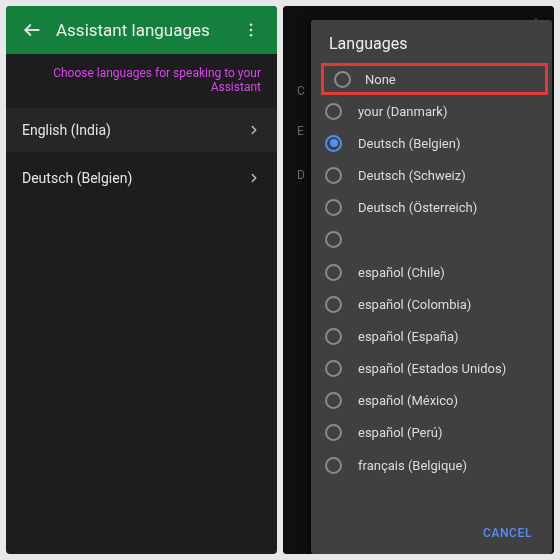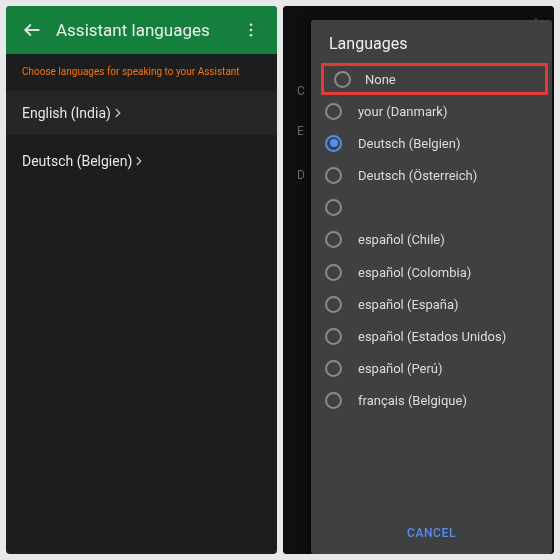--- a/index.html
+++ b/index.html
@@ -41,29 +41,30 @@
       border-radius: 50%;
     }
     .appbar-title {
       flex: 1;
       font-size: 17px;
       font-weight: 400;
       color: #eeeeee;
       padding-left: 6px;
     }
     .subtitle {
-      font-size: 10px;
-      color: #f97316;
+      font-size: 12px;
+      color: #d946ef;
       padding: 12px 16px 14px 16px;
       background: #1d1d1d;
+      text-align: right;
     }
     .lang-row {
       display: flex;
       align-items: center;
-      justify-content: flex-start;
+      justify-content: space-between;
       padding: 14px 16px;
       font-size: 14px;
       color: #e6e6e6;
       background: #262626;
       margin-bottom: 2px;
     }
     .lang-row.alt {
       background: #1d1d1d;
       padding: 16px 16px;
     }
@@ -141,21 +142,21 @@
     }
     .highlight-box {
       border: 3px solid #e53935;
       padding: 3px 6px 3px 10px;
       margin: 0 4px 0 10px;
       height: 32px;
     }
     .highlight-box .radio { margin-right: 14px; }
     .dialog-actions {
       display: flex;
-      justify-content: center;
+      justify-content: flex-end;
       padding: 4px 16px 8px 16px;
     }
     .cancel-btn {
       color: #5b8def;
       font-size: 12px;
       font-weight: 500;
       letter-spacing: 0.6px;
       padding: 6px 4px;
     }
     .backdrop-more {
@@ -244,20 +245,24 @@
         <div class="radio"></div>
         <div class="radio-label">your (Danmark)</div>
       </div>
 
       <div class="radio-item">
         <div class="radio selected"></div>
         <div class="radio-label">Deutsch (Belgien)</div>
       </div>
 
 
+      <div class="radio-item">
+        <div class="radio"></div>
+        <div class="radio-label">Deutsch (Schweiz)</div>
+      </div>
 
       <div class="radio-item">
         <div class="radio"></div>
         <div class="radio-label">Deutsch (Österreich)</div>
       </div>
 
       <div class="radio-item">
         <div class="radio"></div>
       </div>
 
@@ -274,20 +279,24 @@
       <div class="radio-item">
         <div class="radio"></div>
         <div class="radio-label">español (España)</div>
       </div>
 
       <div class="radio-item">
         <div class="radio"></div>
         <div class="radio-label">español (Estados Unidos)</div>
       </div>
 
+      <div class="radio-item">
+        <div class="radio"></div>
+        <div class="radio-label">español (México)</div>
+      </div>
 
       <div class="radio-item">
         <div class="radio"></div>
         <div class="radio-label">español (Perú)</div>
       </div>
 
       <div class="radio-item">
         <div class="radio"></div>
         <div class="radio-label">français (Belgique)</div>
       </div>

